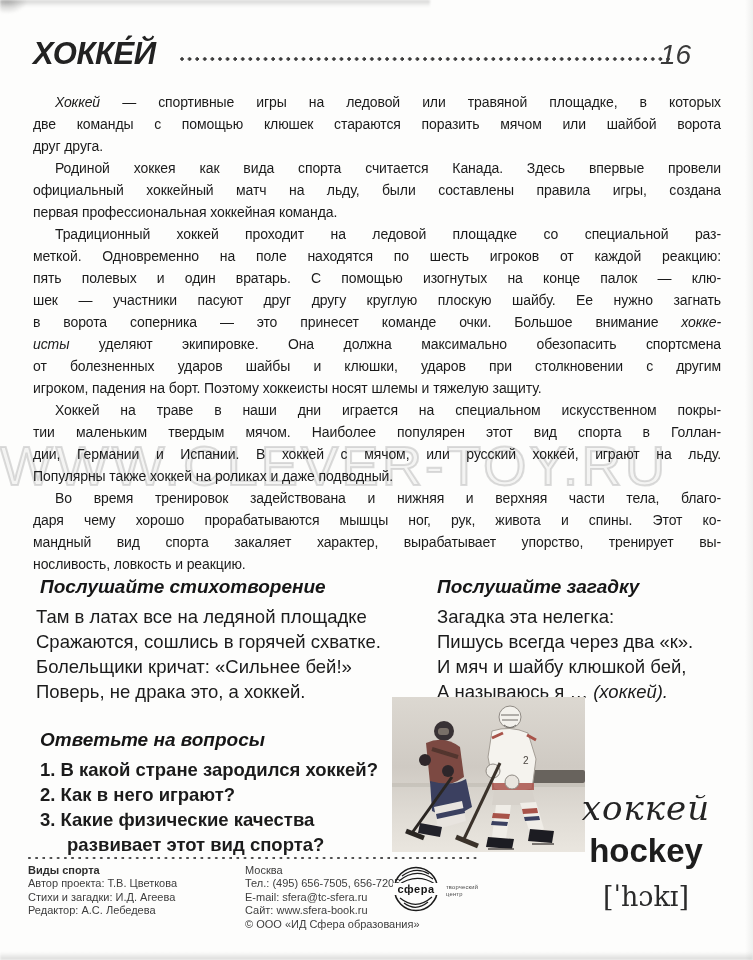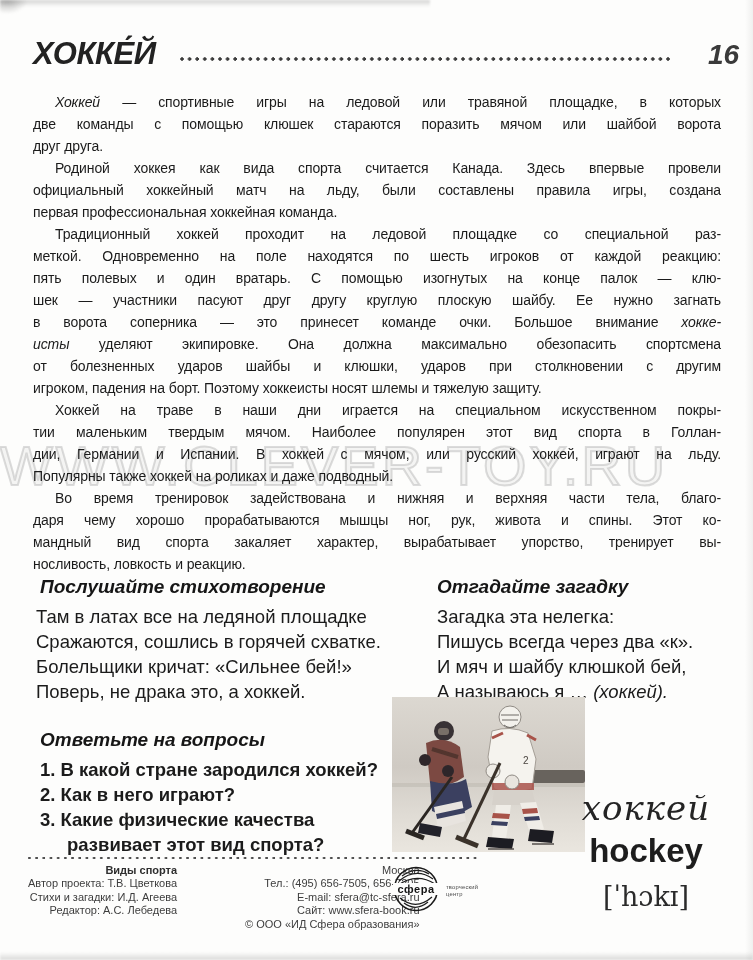--- a/index.html
+++ b/index.html
@@ -13,22 +13,22 @@
     position:absolute; left:33px; top:36px;
     font-size:31px; font-weight:bold; font-style:italic;
     letter-spacing:-0.5px; color:#222;text-align:center;
   }
   .leader{
     position:absolute; left:180px; top:55px; width:492px; height:8px;
     background-image:radial-gradient(circle at 2px 4px, #3c3c3c 1.5px, transparent 1.9px);
     background-size:7.6px 8px; background-repeat:repeat-x;
   }
   .page-num{
-    position:absolute; left:708px; top:39px;
-    font-size:28px; font-weight:bold; font-style:italic; color:#3a3a3a;
+    position:absolute; left:660px; top:39px;
+    font-size:28px; font-weight:normal; font-style:italic; color:#3a3a3a;
   }
   
   .article{ position:absolute; left:33px; top:91px; width:688px; }
   .bline{
     height:22px; line-height:22px; font-size:14px; letter-spacing:-0.1px;
     white-space:nowrap; text-align:left; overflow:visible;
   }
   .bline.just{ text-align:justify; text-align-last:justify; }
   .bline.ind{ text-indent:22px; }
   .it{ font-style:italic; }
@@ -54,21 +54,21 @@
   }
   .vocab-tr{
     font-family:"DejaVu Serif", serif; font-size:27px; line-height:46px; color:#2a2a2a;
   }
   
   .foot-dots{
     position:absolute; left:28px; top:856px; width:452px; height:5px;
     background-image:radial-gradient(circle at 1.5px 2px, #4e4e4e 1.1px, transparent 1.5px);
     background-size:7.2px 5px; background-repeat:repeat-x;
   }
-  .footer-col{ position:absolute; top:864px; font-size:11px; line-height:13.4px; color:#3d3d3d;text-align:right; }
+  .footer-col{ position:absolute; top:864px; font-size:11px; line-height:13.4px; color:#3d3d3d; }
   .footer-col .fline{ white-space:nowrap; }
   .foot-title{ font-weight:bold; color:#2e2e2e; }
   .col-credits{ left:28px; }
   .col-publisher{ left:245px; }
   .logo{ position:absolute; left:391px; top:864px; }
   .logo-tagline{
     position:absolute; left:446px; top:884px; width:34px;
     font-size:5.8px; line-height:6.6px; color:#4a4a4a; letter-spacing:0.2px;
   }
   
@@ -142,21 +142,21 @@
     </div>
 
   <div class="sec-heading" style="left:40px; top:576px;">Послушайте стихотворение</div>
   <div class="vlines" style="left:36px; top:604px;">
       <div class="vline"><span>Там в латах все на ледяной площадке</span></div>
       <div class="vline"><span>Сражаются, сошлись в горячей схватке.</span></div>
       <div class="vline"><span>Болельщики кричат: «Сильнее бей!»</span></div>
       <div class="vline"><span>Поверь, не драка это, а хоккей.</span></div>
     </div>
 
-  <div class="sec-heading" style="left:437px; top:576px;">Отгадайте загадку</div>
+  <div class="sec-heading" style="left:437px; top:576px;">Послушайте загадку</div>
   <div class="vlines" style="left:437px; top:604px;">
       <div class="vline"><span>Загадка эта нелегка:</span></div>
       <div class="vline"><span>Пишусь всегда через два «к».</span></div>
       <div class="vline"><span>И мяч и шайбу клюшкой бей,</span></div>
       <div class="vline"><span>А называюсь я … </span><span class="it">(хоккей).</span></div>
     </div>
 
   <div class="sec-heading" style="left:40px; top:729px;">Ответьте на вопросы</div>
   <div class="questions">
       <div class="qitem">1. В какой стране зародился хоккей?</div>

